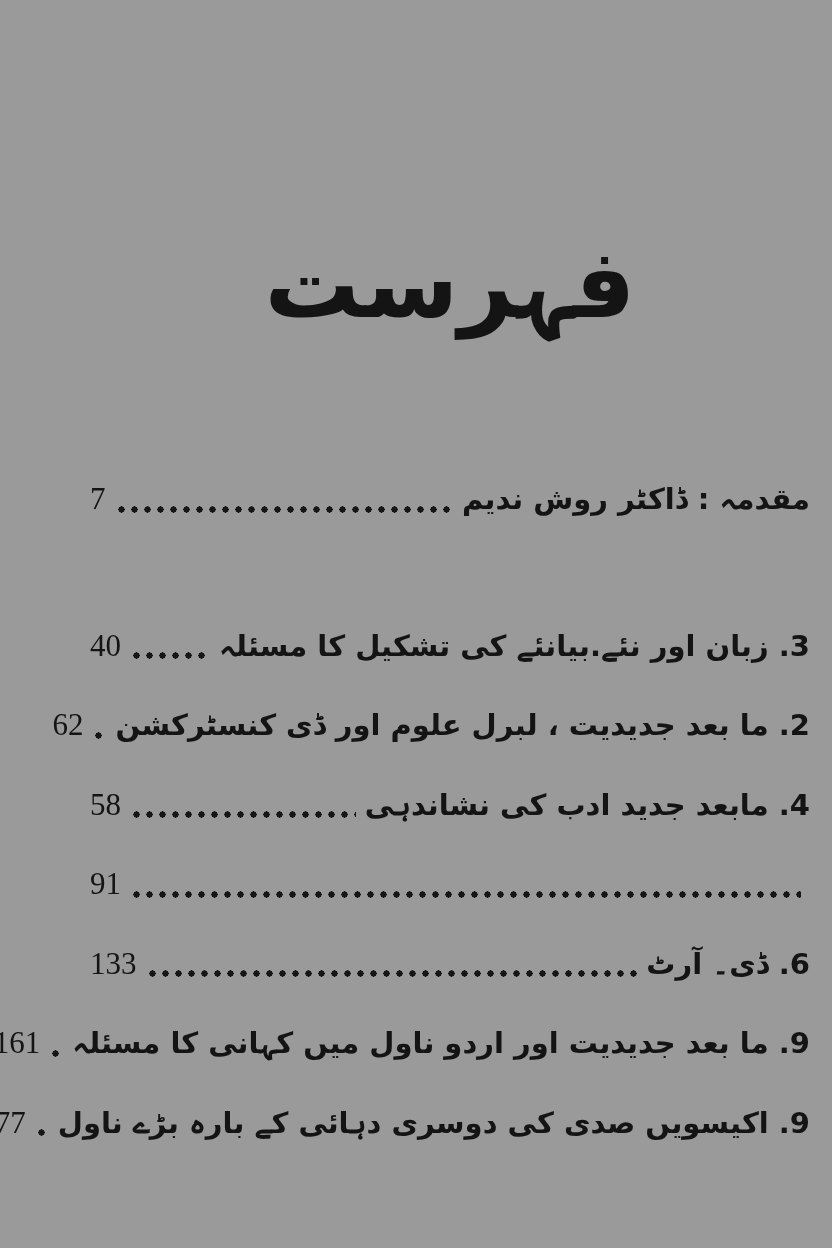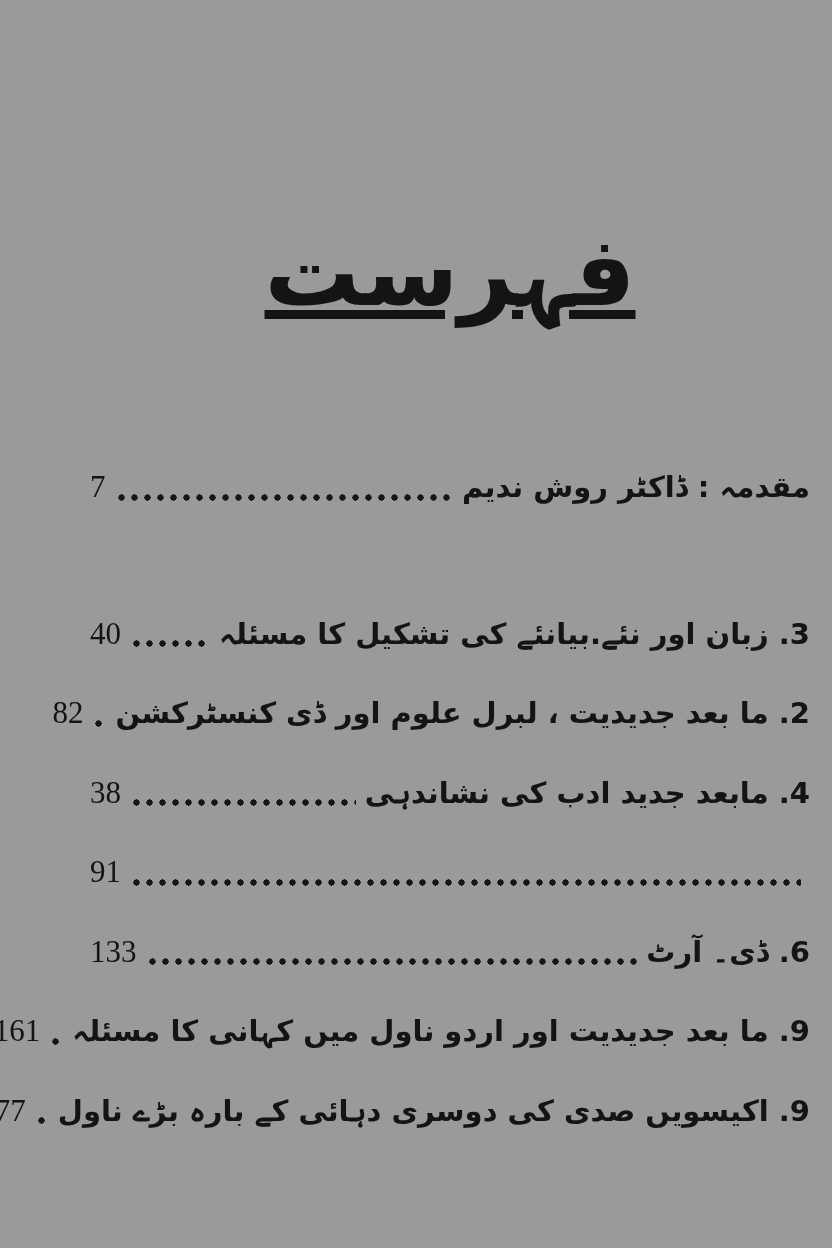--- a/index.html
+++ b/index.html
@@ -13,23 +13,22 @@
     color: #141414;
     font-family: "DejaVu Sans", sans-serif;
     overflow: hidden;
   }
   .title {
     direction: rtl;
     text-align: center;
     font-size: 95px;
     line-height: 1.2;
     font-weight: bold;
-    margin: 0 0 135px 0;
+    margin: 12px 0 135px 0;
     letter-spacing: -2px;
-    text-decoration: underline;
   }
   .toc { direction: rtl; }
   .row {
     display: flex;
     direction: rtl;
     align-items: baseline;
     font-size: 29px;
     line-height: 1.5;
     margin-bottom: 33px;
   }
@@ -75,27 +74,27 @@
 
     <div class="row">
       <span class="label">3. زبان اور نئے.بیانئے کی تشکیل کا مسئلہ</span>
       <span class="leader"></span>
       <span class="pagenum">40</span>
     </div>
 
     <div class="row">
       <span class="label">2. ما بعد جدیدیت ، لبرل علوم اور ڈی کنسٹرکشن</span>
       <span class="leader"></span>
-      <span class="pagenum">82</span>
+      <span class="pagenum">62</span>
     </div>
 
     <div class="row">
       <span class="label">4. مابعد جدید ادب کی نشاندہی</span>
       <span class="leader"></span>
-      <span class="pagenum">38</span>
+      <span class="pagenum">58</span>
     </div>
 
     <div class="row">
       <span class="leader"></span>
       <span class="pagenum">91</span>
     </div>
 
     <div class="row">
       <span class="label">6. ڈی۔ آرٹ</span>
       <span class="leader"></span>

